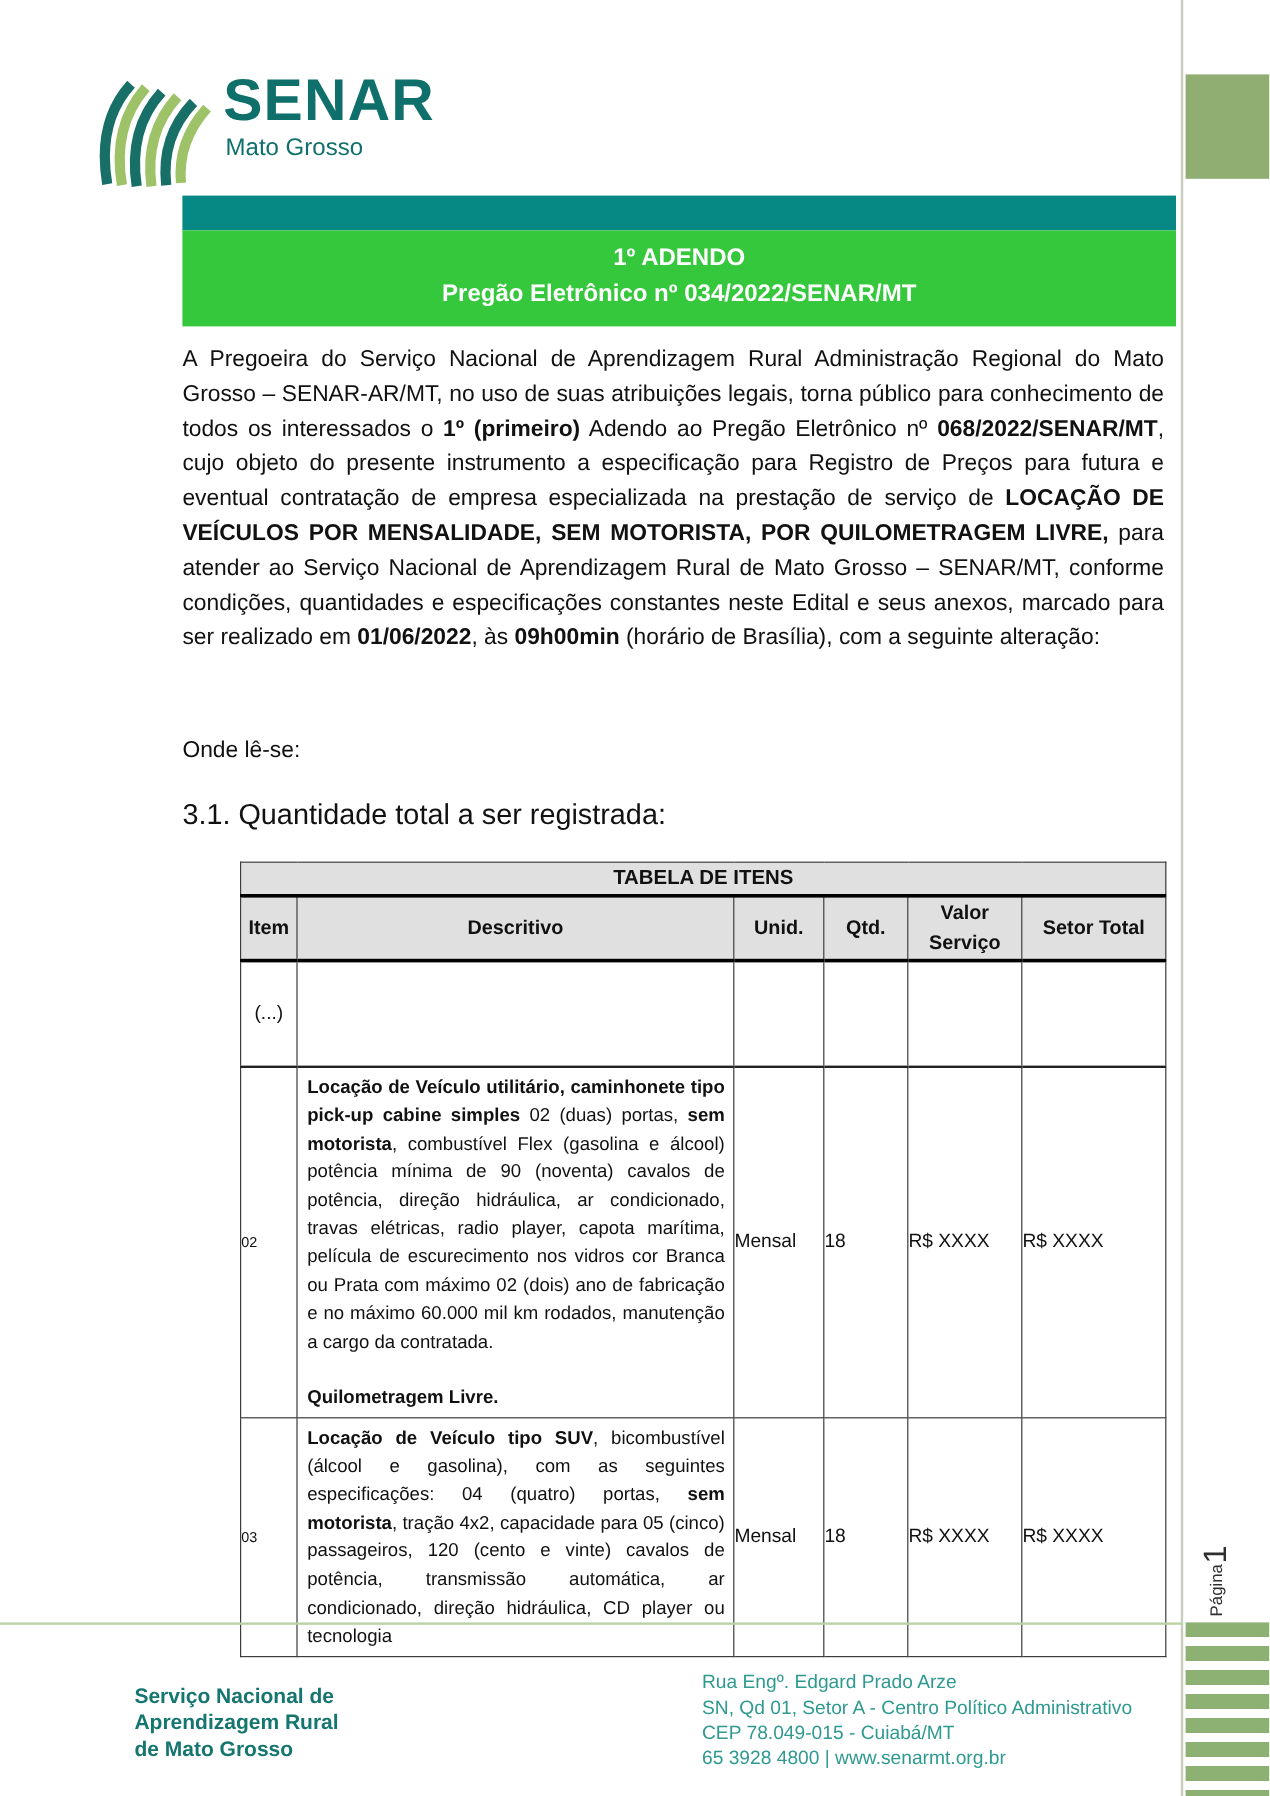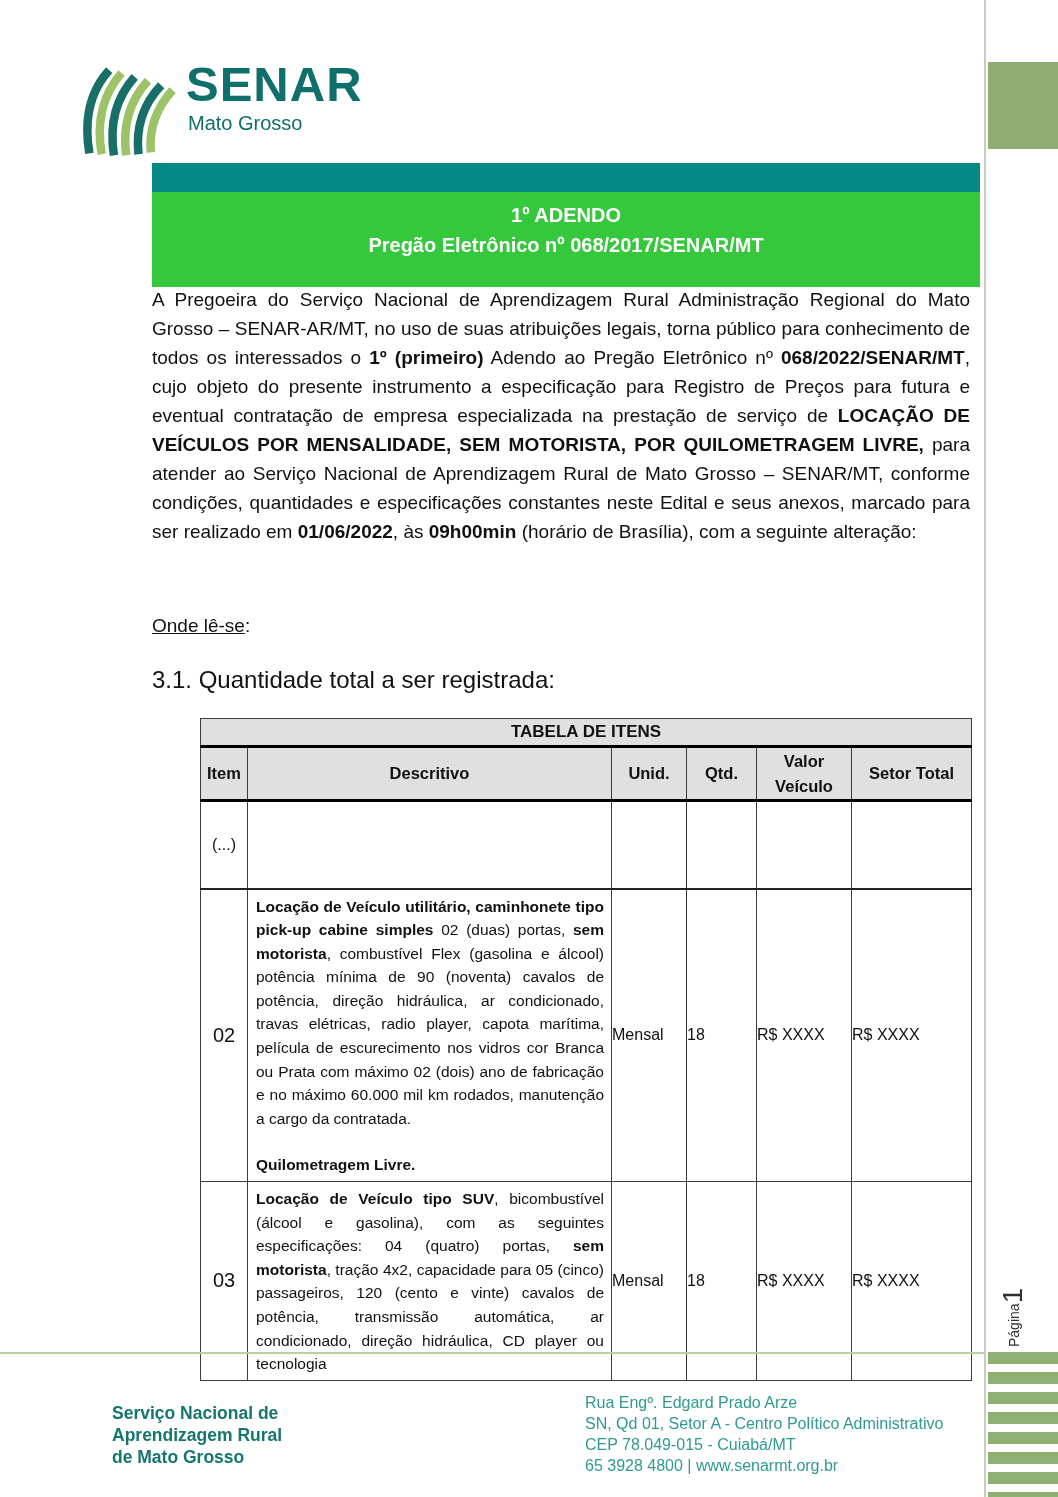--- a/index.html
+++ b/index.html
@@ -49,57 +49,57 @@
     position: absolute; left: 110px; top: 56px;
     font-size: 20px; font-weight: 400; color: #0f6f6b; line-height: 1.1;
   }
   
   .teal-bar {
     position: absolute; left: 152px; top: 163px;
     width: 828px; height: 29px; background: #068885;
   }
   .title-banner {
     position: absolute; left: 152px; top: 192px;
-    width: 828px; height: 95px; background: #36c83c;
+    width: 828px; height: 80px; background: #36c83c;
     color: #ffffff; text-align: center;
     font-weight: bold; font-size: 20px; line-height: 30px;
     padding-top: 8px;
   }
   
   .intro {
     position: absolute; left: 152px; top: 285px;
     width: 818px;
     font-size: 19px; line-height: 29px; color: #111;
     text-align: justify;
   }
   .sec-onde {
     position: absolute; left: 152px; top: 615px;
     font-size: 19px; color: #111;
   }
-  .sec-onde .u { text-decoration: underline; }
+  .sec-onde .u { }
   .sec-31 {
     position: absolute; left: 152px; top: 666px;
     font-size: 24px; color: #111;
   }
   
   .table-wrap { position: absolute; left: 152px; top: 718px; width: 775px; padding-left: 48px; }
   table { border-collapse: collapse; table-layout: fixed; width: 771px; }
   td { border: 1px solid #3c3c3c; color: #111; }
   .caption-row td {
     background: #e0e0e0; font-weight: bold; text-align: center;
     font-size: 17px; height: 28px; border-bottom: 3px solid #000;
   }
   .head-row td {
     background: #e0e0e0; font-weight: bold; text-align: center;
     font-size: 16.5px; height: 54px; line-height: 1.5;
     border-bottom: 3px solid #000;
   }
   .ellipsis-row td { height: 88px; border-bottom: 2px solid #222; }
   .ellipsis-row .item-cell { text-align: center; font-size: 16px; vertical-align: middle; }
-  .item-cell { text-align: center; vertical-align: middle; font-size: 20px; }
+  .item-cell { vertical-align: middle; font-size: 12px; }
   .c { text-align: left; vertical-align: middle; font-size: 16px; }
   .desc {
     vertical-align: top;
     padding: 5px 7px 4px 8px;
     font-size: 15.5px; line-height: 23.6px;
     text-align: justify;
   }
   .row02 td { height: 267px; }
   .row03 td { height: 172px; }
   .desc .gap { height: 23px; }
@@ -146,21 +146,21 @@
       <path d="M64,101 C61,74 68,49 88,28" stroke="#176f68" stroke-width="9" fill="none"></path>
       <path d="M77,99 C75,76 82,53 100,33" stroke="#9dc268" stroke-width="9" fill="none"></path>
     </svg>
     <div class="logo-title">SENAR</div>
     <div class="logo-subtitle">Mato Grosso</div>
   </div>
 
   <div class="teal-bar"></div>
   <div class="title-banner">
     <div>1º ADENDO</div>
-    <div>Pregão Eletrônico nº 068/2017/SENAR/MT</div>
+    <div>Pregão Eletrônico nº 034/2022/SENAR/MT</div>
   </div>
 
   <p class="intro"><span>A Pregoeira do Serviço Nacional de Aprendizagem Rural Administração Regional do Mato Grosso – SENAR-AR/MT, no uso de suas atribuições legais, torna público para conhecimento de todos os interessados o </span><b>1º (primeiro)</b><span> Adendo ao Pregão Eletrônico nº </span><b>068/2022/SENAR/MT</b><span>, cujo objeto do presente instrumento a especificação para Registro de Preços para futura e eventual contratação de empresa especializada na prestação de serviço de </span><b>LOCAÇÃO DE VEÍCULOS POR MENSALIDADE, SEM MOTORISTA, POR QUILOMETRAGEM LIVRE,</b><span> para atender ao Serviço Nacional de Aprendizagem Rural de Mato Grosso – SENAR/MT, conforme condições, quantidades e especificações constantes neste Edital e seus anexos, marcado para ser realizado em </span><b>01/06/2022</b><span>, às </span><b>09h00min</b><span> (horário de Brasília), com a seguinte alteração:</span></p>
 
   <div class="sec-onde"><span class="u">Onde lê-se</span><span>:</span></div>
 
   <div class="sec-31">3.1. Quantidade total a ser registrada:</div>
 
   <div class="table-wrap">
     <table>
@@ -174,21 +174,21 @@
       </colgroup>
       <tbody>
           <tr class="caption-row">
         <td colspan="6">TABELA DE ITENS</td>
       </tr>
       <tr class="head-row">
         <td>Item</td>
         <td>Descritivo</td>
         <td>Unid.</td>
         <td>Qtd.</td>
-        <td>Valor Veículo</td>
+        <td>Valor Serviço</td>
         <td>Setor Total</td>
       </tr>
       <tr class="ellipsis-row">
         <td class="item-cell">(...)</td>
         <td></td>
         <td></td>
         <td></td>
         <td></td>
         <td></td>
       </tr>

